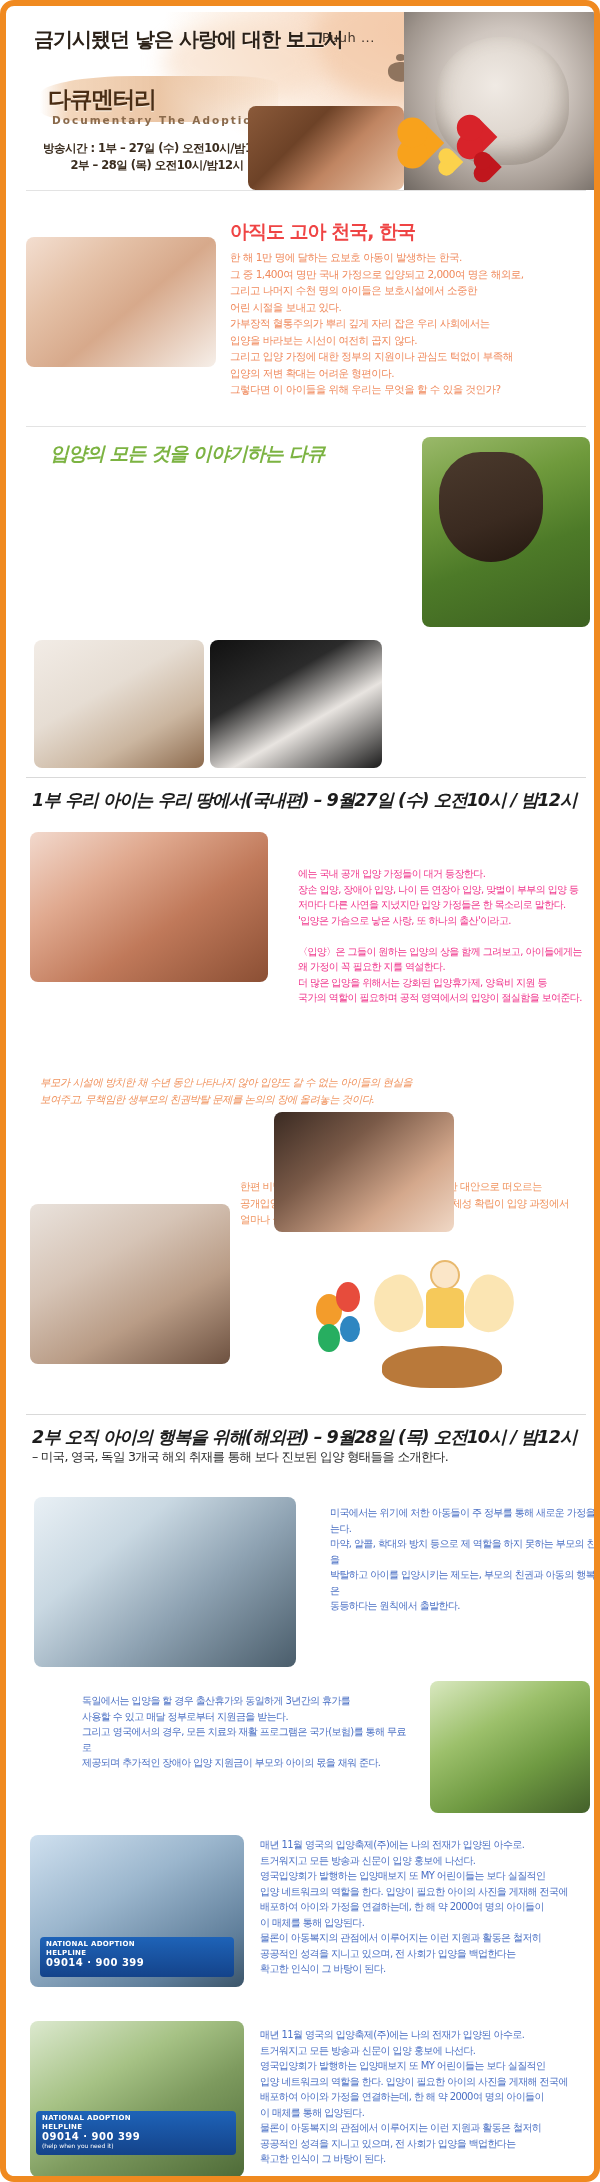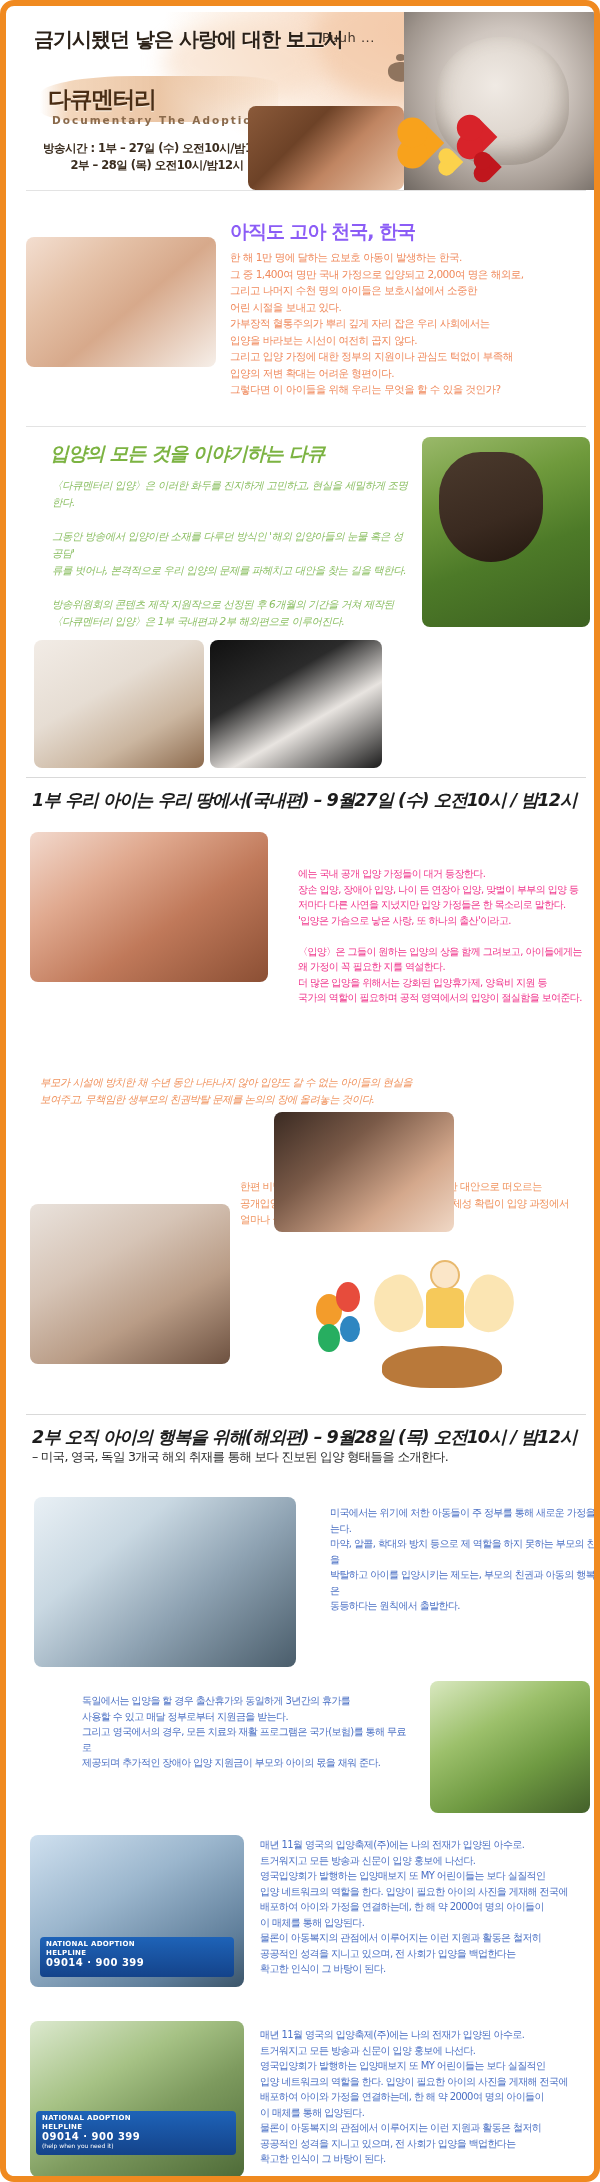--- a/index.html
+++ b/index.html
@@ -185,21 +185,21 @@
 
   
   .sec { position: relative; width: 588px; }
   .sec1 { height: 235px; padding-top: 16px; }
   .ph-hands {
     left: 14px; top: 46px; width: 190px; height: 130px;
     background: linear-gradient(140deg,#f3ded0 0%, #e4c0a6 30%, #d7a98b 55%, #f6efe9 100%);
   }
   .ttl-orange {
     position: absolute; left: 218px; top: 28px;
-    font-size: 19px; font-weight: bold; color: #8b5cf6; letter-spacing: -1px;
+    font-size: 19px; font-weight: bold; color: #ef4444; letter-spacing: -1px;
   }
   .txt-orange {
     position: absolute; left: 218px; top: 58px; width: 360px;
     font-size: 10.5px; line-height: 16.5px; color: #f08a5d; letter-spacing: -.5px;
   }
 
   
   .sec2 { height: 205px; }
   .ttl-green {
     position: absolute; left: 38px; top: 14px;
@@ -421,27 +421,20 @@
 입양을 바라보는 시선이 여전히 곱지 않다.
 그리고 입양 가정에 대한 정부의 지원이나 관심도 턱없이 부족해
 입양의 저변 확대는 어려운 형편이다.
 그렇다면 이 아이들을 위해 우리는 무엇을 할 수 있을 것인가?</div>
   </div>
 
   <div class="hr"></div>
 
   <div class="sec sec2">
     <div class="ttl-green">입양의 모든 것을 이야기하는 다큐</div>
-    <div class="txt-green" style="white-space:pre-line;">〈다큐멘터리 입양〉은 이러한 화두를 진지하게 고민하고, 현실을 세밀하게 조명한다.
-
-그동안 방송에서 입양이란 소재를 다루던 방식인 '해외 입양아들의 눈물 혹은 성공담'
-류를 벗어나, 본격적으로 우리 입양의 문제를 파헤치고 대안을 찾는 길을 택한다.
-
-방송위원회의 콘텐츠 제작 지원작으로 선정된 후 6개월의 기간을 거쳐 제작된
-〈다큐멘터리 입양〉은 1부 국내편과 2부 해외편으로 이루어진다.</div>
     <div class="photo ph-horse"></div>
   </div>
 
   <div class="sec sec3">
     <div class="photo ph-girl1"></div>
     <div class="photo ph-girl2"></div>
   </div>
 
   <div class="hr hr-thick"></div>
 

